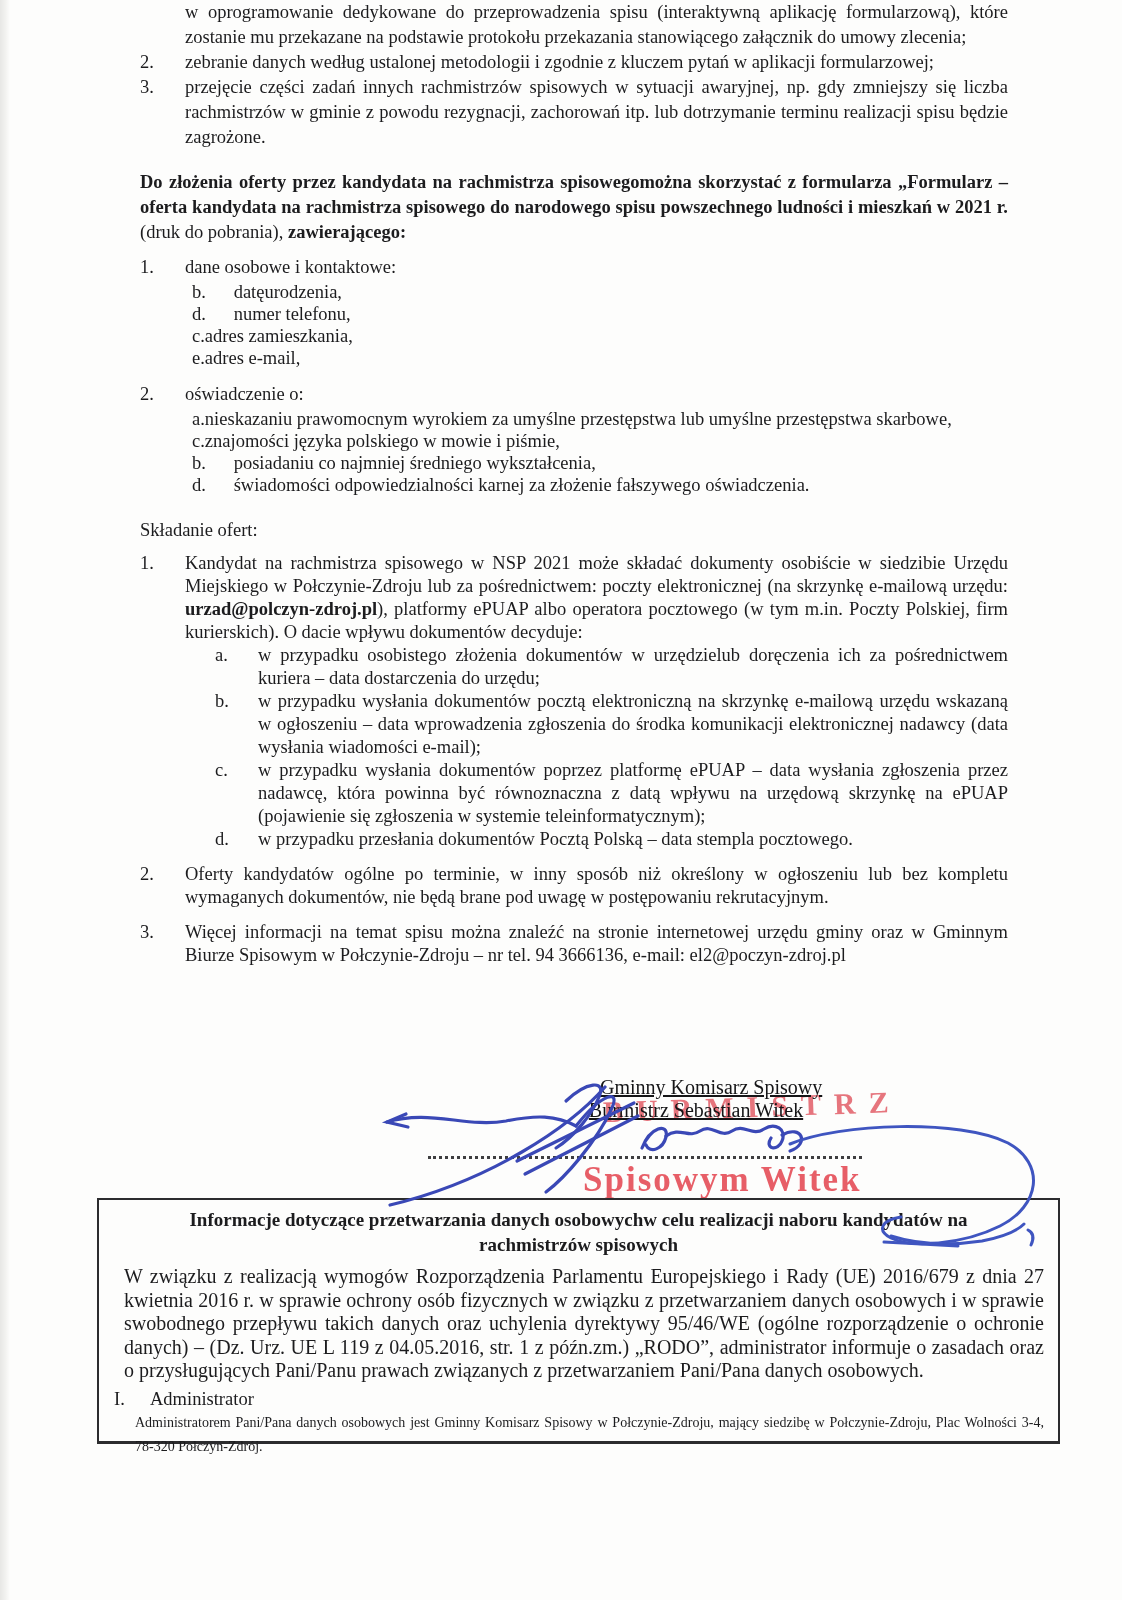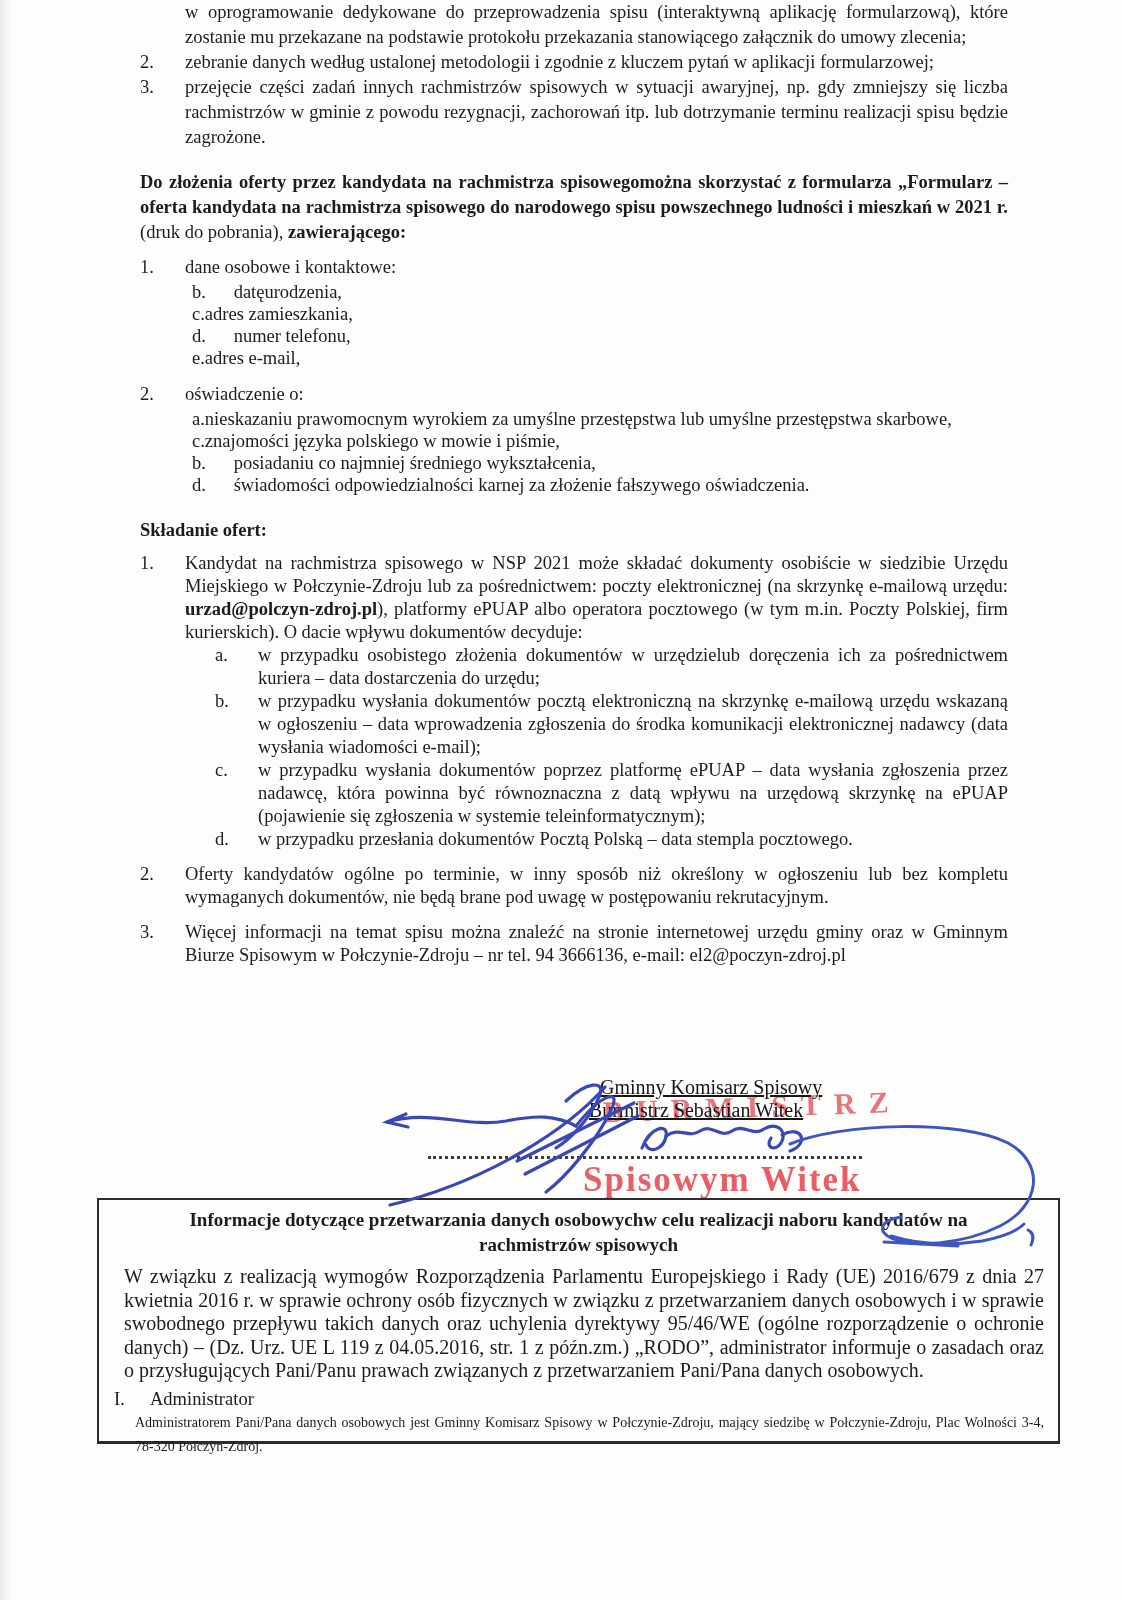--- a/index.html
+++ b/index.html
@@ -23,21 +23,21 @@
   .row{display:flex;}
   .num{flex:0 0 45px;text-align:left;}
   .txt{flex:1 1 auto;text-align:justify;}
   .cont{padding-left:45px;}
   .offer{margin-top:20px;}
   .b{font-weight:bold;}
   .req{margin-top:4px;}
   .req .title-row{margin-top:10px;}
   .subs{margin-left:52px;line-height:22px;margin-top:1px;}
   .sub{white-space:pre;}
-  .heading{margin-top:22px;font-weight:bold;}
+  .heading{margin-top:22px;font-weight:normal;}
   .sitem{margin-top:9px;line-height:23px;}
   .hsubs{margin-left:75px;line-height:23px;}
   .hsub{display:flex;margin-top:0px;}
   .hsub-letter{flex:0 0 43px;}
   .hsub-text{flex:1 1 auto;text-align:justify;}
 
   
   .sig-line{position:absolute;white-space:nowrap;font-size:20px;color:#151517;text-decoration:underline;}
   .sig1{left:600px;top:1076px;width:220px;text-align:center;}
   .sig2{left:580px;top:1099px;width:232px;text-align:center;}
@@ -97,22 +97,22 @@
 
     <p class="offer" style="margin-bottom:0"><span class="b">Do złożenia oferty przez kandydata na rachmistrza spisowegomożna skorzystać z formularza „Formularz –oferta kandydata na rachmistrza spisowego do narodowego spisu powszechnego ludności i mieszkań w 2021 r.</span><span>(druk do pobrania), </span><span class="b">zawierającego:</span></p>
 
     <div class="req">
       <div class="row title-row">
         <span class="num">1.</span>
         <span>dane osobowe i kontaktowe:</span>
       </div>
       <div class="subs">
         <div class="sub">b.      datęurodzenia,</div>
+        <div class="sub">d.      numer telefonu,</div>
         <div class="sub">c.adres zamieszkania,</div>
-        <div class="sub">d.      numer telefonu,</div>
         <div class="sub">e.adres e-mail,</div>
       </div>
     </div>
 
     <div class="req" style="margin-top:13px">
       <div class="row">
         <span class="num">2.</span>
         <span>oświadczenie o:</span>
       </div>
       <div class="subs">

